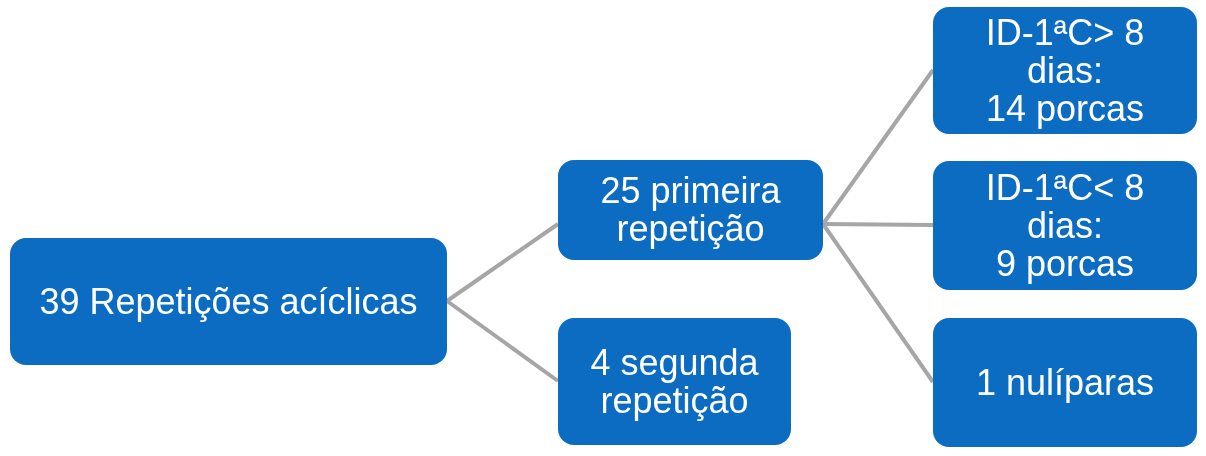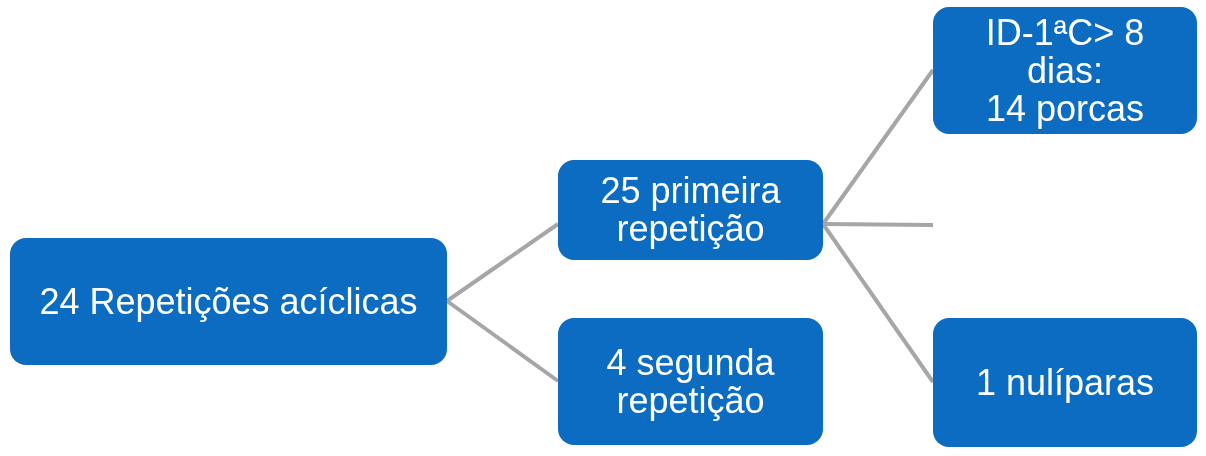--- a/index.html
+++ b/index.html
@@ -34,45 +34,47 @@
     justify-content: center;
     text-align: center;
     border-radius: 16px;
     font-size: 36px;
     line-height: 38px;
     padding: 0 20px;
     white-space: pre-line;
   }
   .n-root { left: 10px;  top: 238px; width: 437px; height: 127px; }
   .n-l2a  { left: 558px; top: 160px; width: 265px; height: 100px; }
-  .n-l2b  { left: 558px; top: 318px; width: 265px; height: 127px; }
+  .n-l2b  { left: 558px; top: 318px; width: 233px; height: 127px; }
   .n-l3a  { left: 933px; top: 7px;   width: 264px; height: 127px; }
   .n-l3b  { left: 933px; top: 161px; width: 264px; height: 129px; }
   .n-l3c  { left: 933px; top: 318px; width: 264px; height: 129px; }
 </style>
 </head>
 <body>
 
 <div class="canvas" style="background: rgb(255, 255, 255);">
 
   <svg class="connectors" width="1206" height="456" viewBox="0 0 1206 456">
     <line class="edge" x1="447" y1="301" x2="558" y2="224" stroke="#a6a6a6"></line>
     <line class="edge" x1="447" y1="301" x2="558" y2="381" stroke="#a6a6a6"></line>
     <line class="edge" x1="823" y1="224" x2="933" y2="70" stroke="#a6a6a6"></line>
     <line class="edge" x1="823" y1="224" x2="933" y2="225" stroke="#a6a6a6"></line>
     <line class="edge" x1="823" y1="224" x2="933" y2="382" stroke="#a6a6a6"></line>
   </svg>
 
-  <div class="node n-root" style="background: rgb(11, 108, 194); color: rgb(255, 255, 255);">24 Repetições acíclicas</div>
+  <div class="node n-root" style="background: rgb(11, 108, 194); color: rgb(255, 255, 255);">39 Repetições acíclicas</div>
 
   <div class="node n-l2a" style="background: rgb(11, 108, 194); color: rgb(255, 255, 255);">25 primeira
 repetição</div>
 
   <div class="node n-l2b" style="background: rgb(11, 108, 194); color: rgb(255, 255, 255);">4 segunda
 repetição</div>
 
   <div class="node n-l3a" style="background: rgb(11, 108, 194); color: rgb(255, 255, 255);">ID-1ªC&gt; 8 dias:
 14 porcas</div>
 
+  <div class="node n-l3b" style="background: rgb(11, 108, 194); color: rgb(255, 255, 255);">ID-1ªC&lt; 8 dias:
+9 porcas</div>
 
   <div class="node n-l3c" style="background: rgb(11, 108, 194); color: rgb(255, 255, 255);">1 nulíparas</div>
 
 </div>
 
 </body></html>

